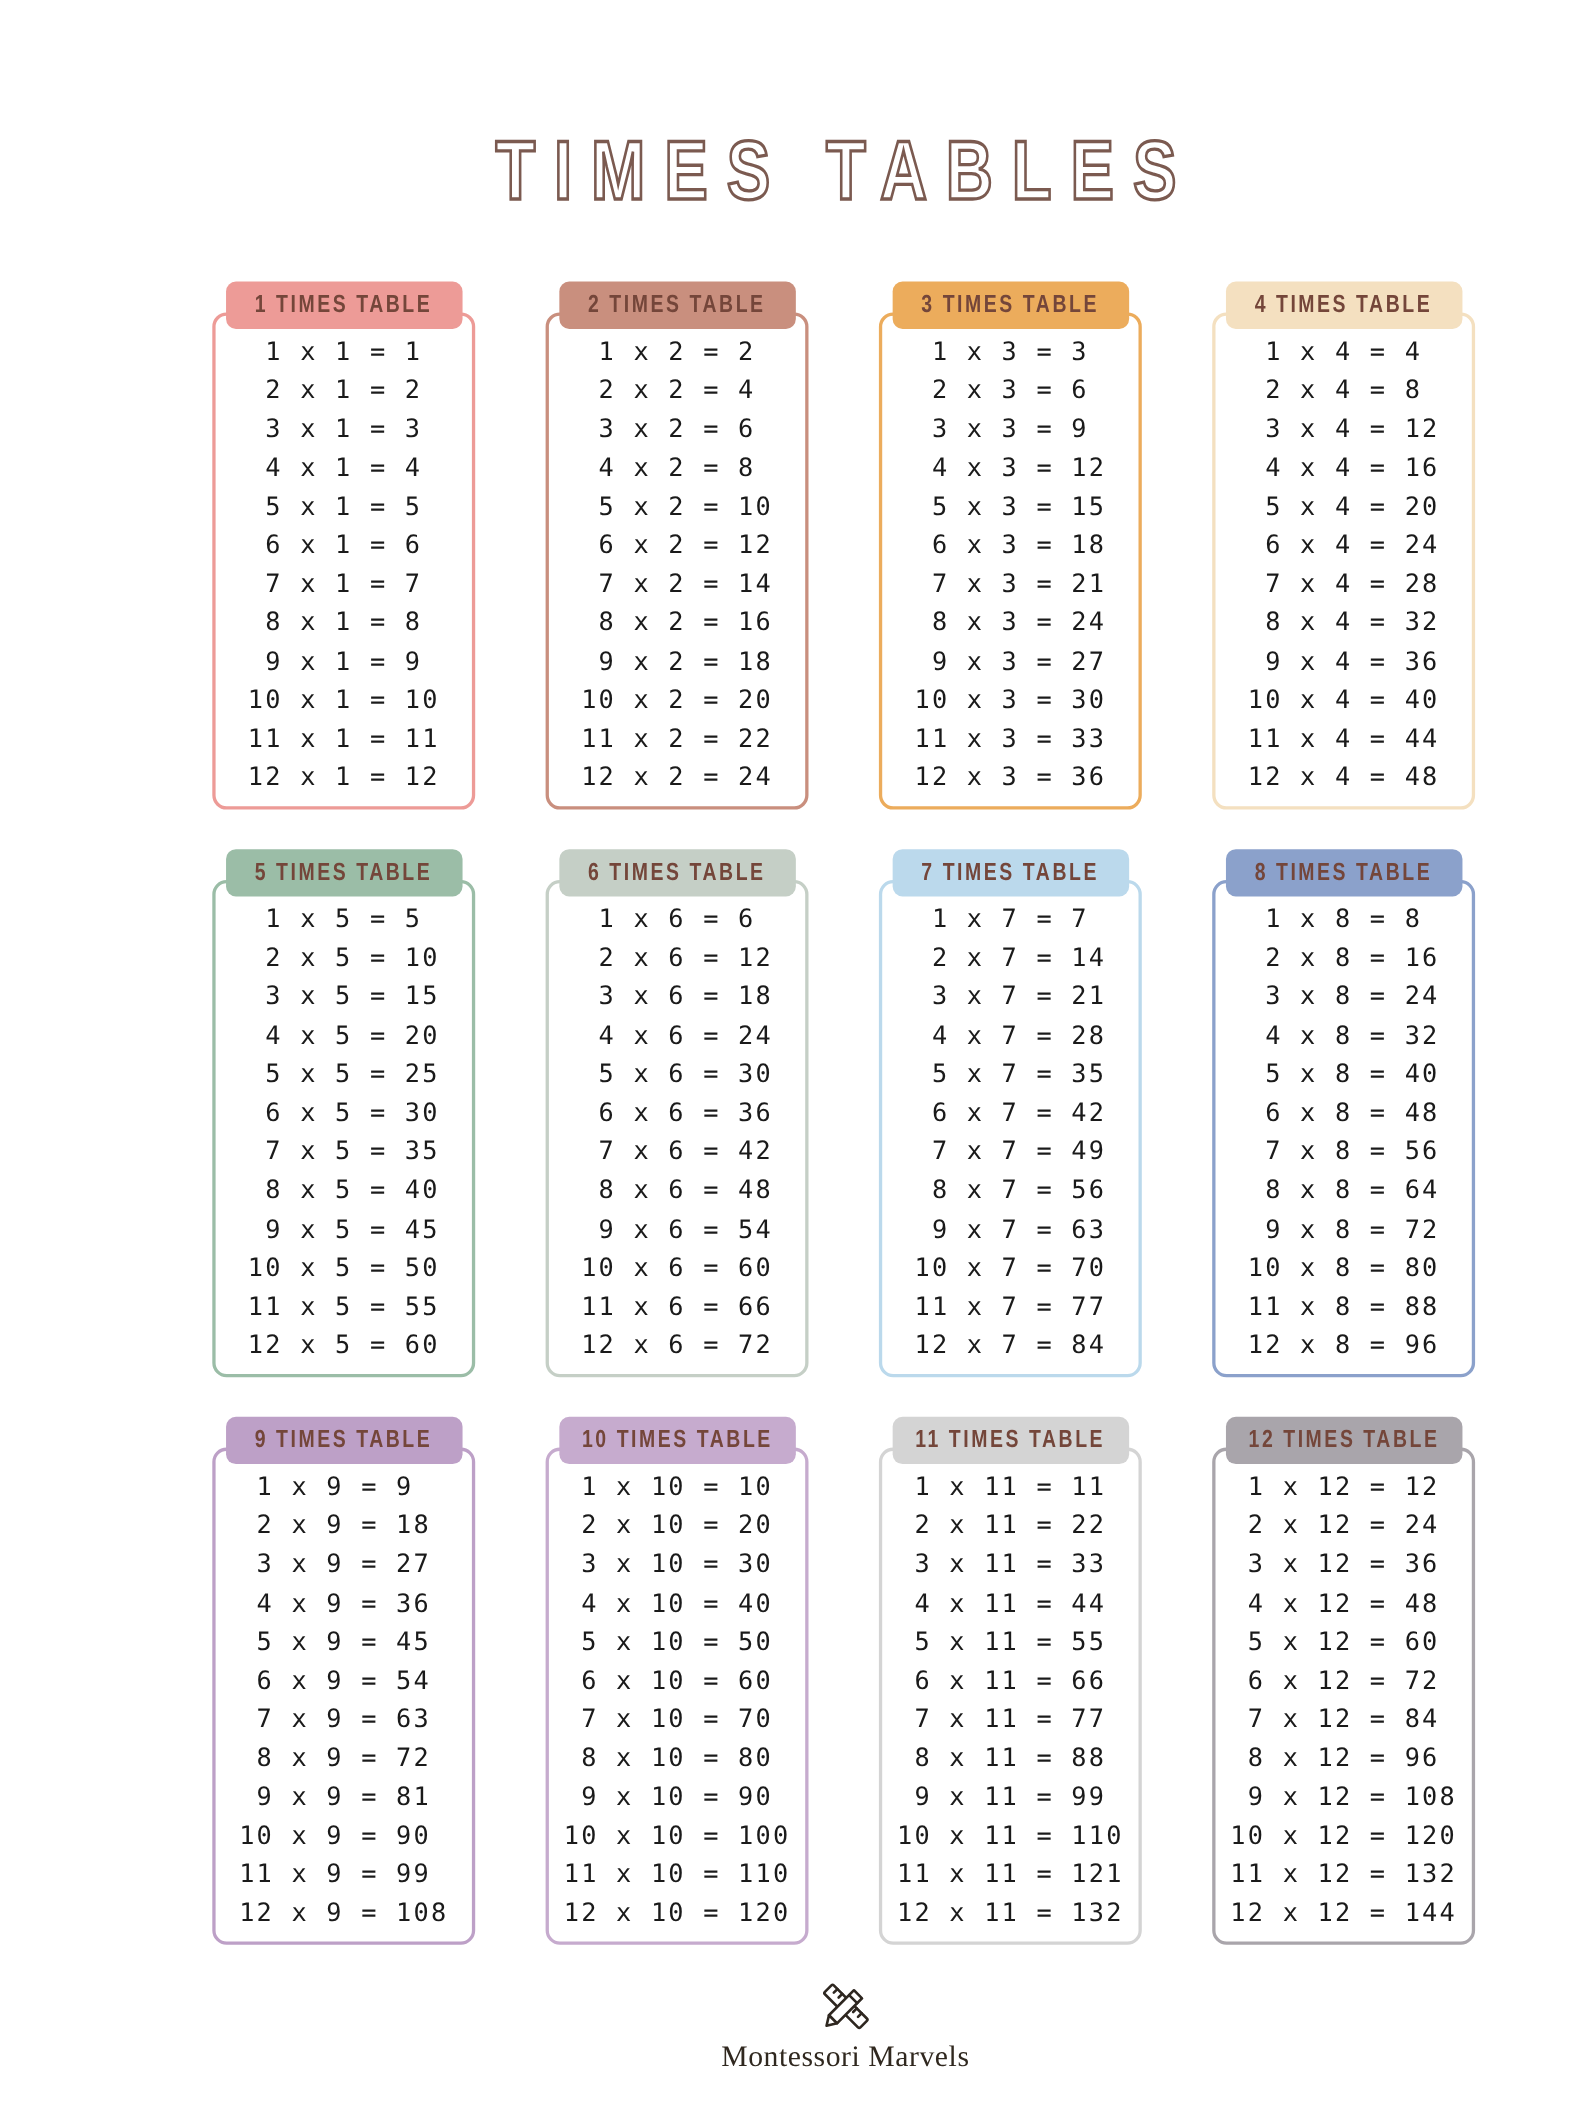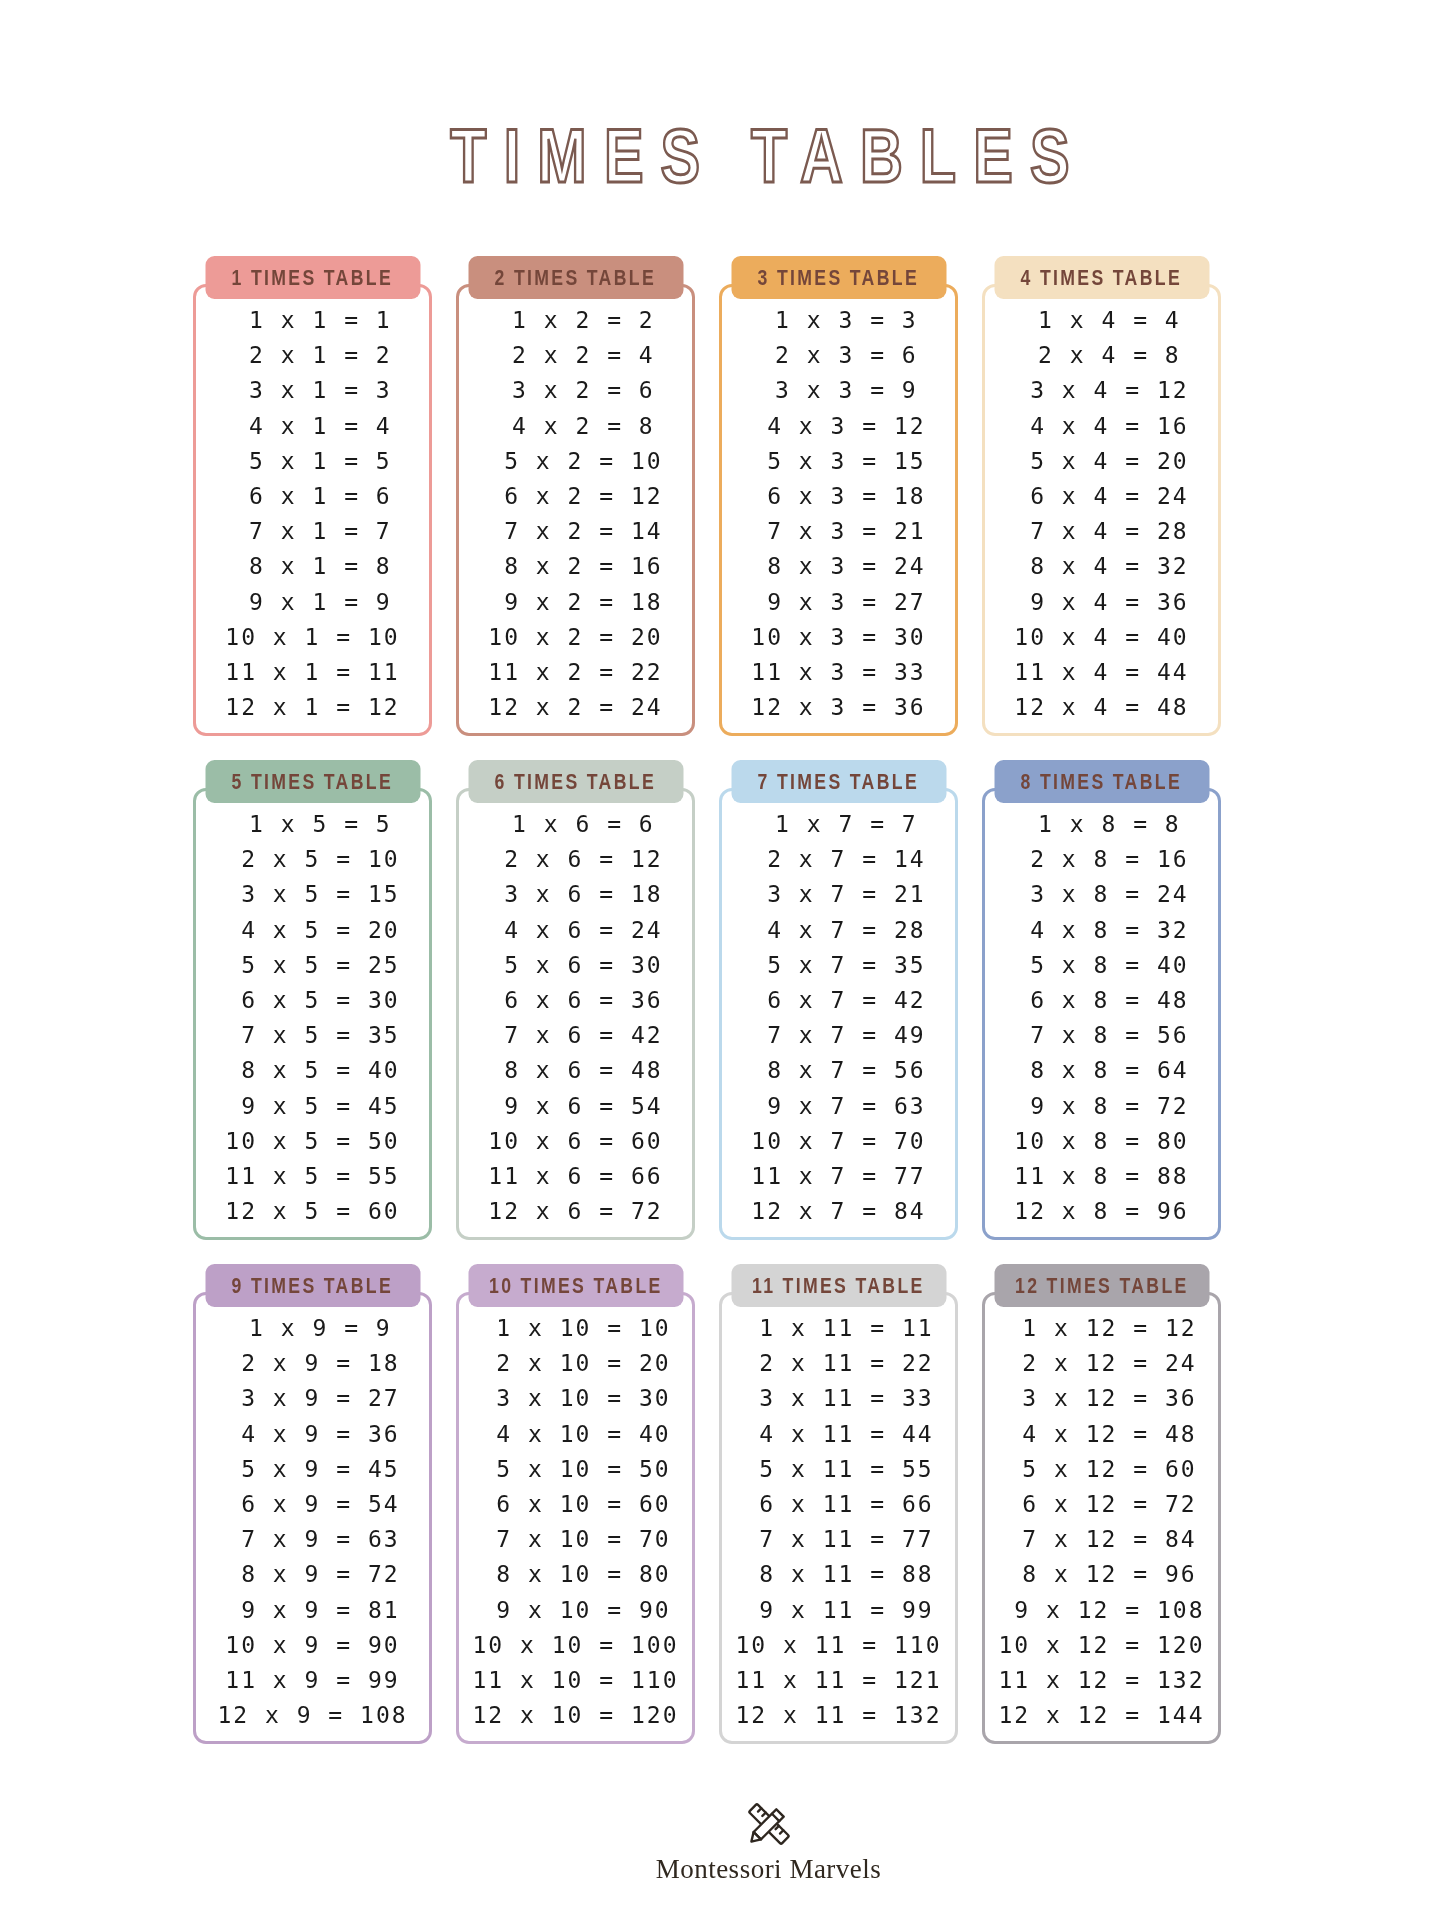--- a/index.html
+++ b/index.html
@@ -13,39 +13,39 @@
     text-align:center;font-weight:700;font-size:76px;line-height:1;
     letter-spacing:22px;color:#ffffff;
     -webkit-text-stroke:3px #7b5a50;
     transform:scaleX(0.78);
     white-space:nowrap;
   }
   
   .grid{
     position:absolute;left:147px;top:256px;
     display:grid;grid-template-columns:repeat(4,239px);
-    column-gap:64px;row-gap:36px;gap:24px;
+    column-gap:64px;row-gap:36px;
   }
   .card{position:relative;width:239px;height:480px;}
   .card-border{
     position:absolute;top:28px;left:0;right:0;bottom:0;
     border:3px solid var(--c);border-radius:13px;background:#ffffff;
   }
   .card-tab{
     position:absolute;top:0;left:50%;transform:translateX(-50%);
     width:215px;height:43px;border-radius:9px;background:var(--c);
     display:flex;align-items:center;justify-content:center;z-index:2;
   }
   .tab-label{
     display:inline-block;font-weight:700;font-size:19px;
     letter-spacing:2.5px;color:#74463a;white-space:nowrap;
     transform:scale(0.93,1.18);
   }
   .rows{position:absolute;top:47px;left:0;right:0;text-align:center;z-index:3;}
-  .rows-inner{display:inline-block;text-align:center;}
+  .rows-inner{display:inline-block;text-align:left;}
   .eq{
     font-family:"DejaVu Sans Mono",monospace;font-size:23px;
     letter-spacing:2px;line-height:35.2px;white-space:pre;color:#1a1a1a;
   }
   
   .footer{position:absolute;left:0;right:0;top:1796px;text-align:center;}
   .logo-icon{display:block;margin:0 auto;}
   .brand{
     margin-top:2px;font-family:"Liberation Serif",serif;
     font-size:27px;color:#30281f;letter-spacing:0.5px;

